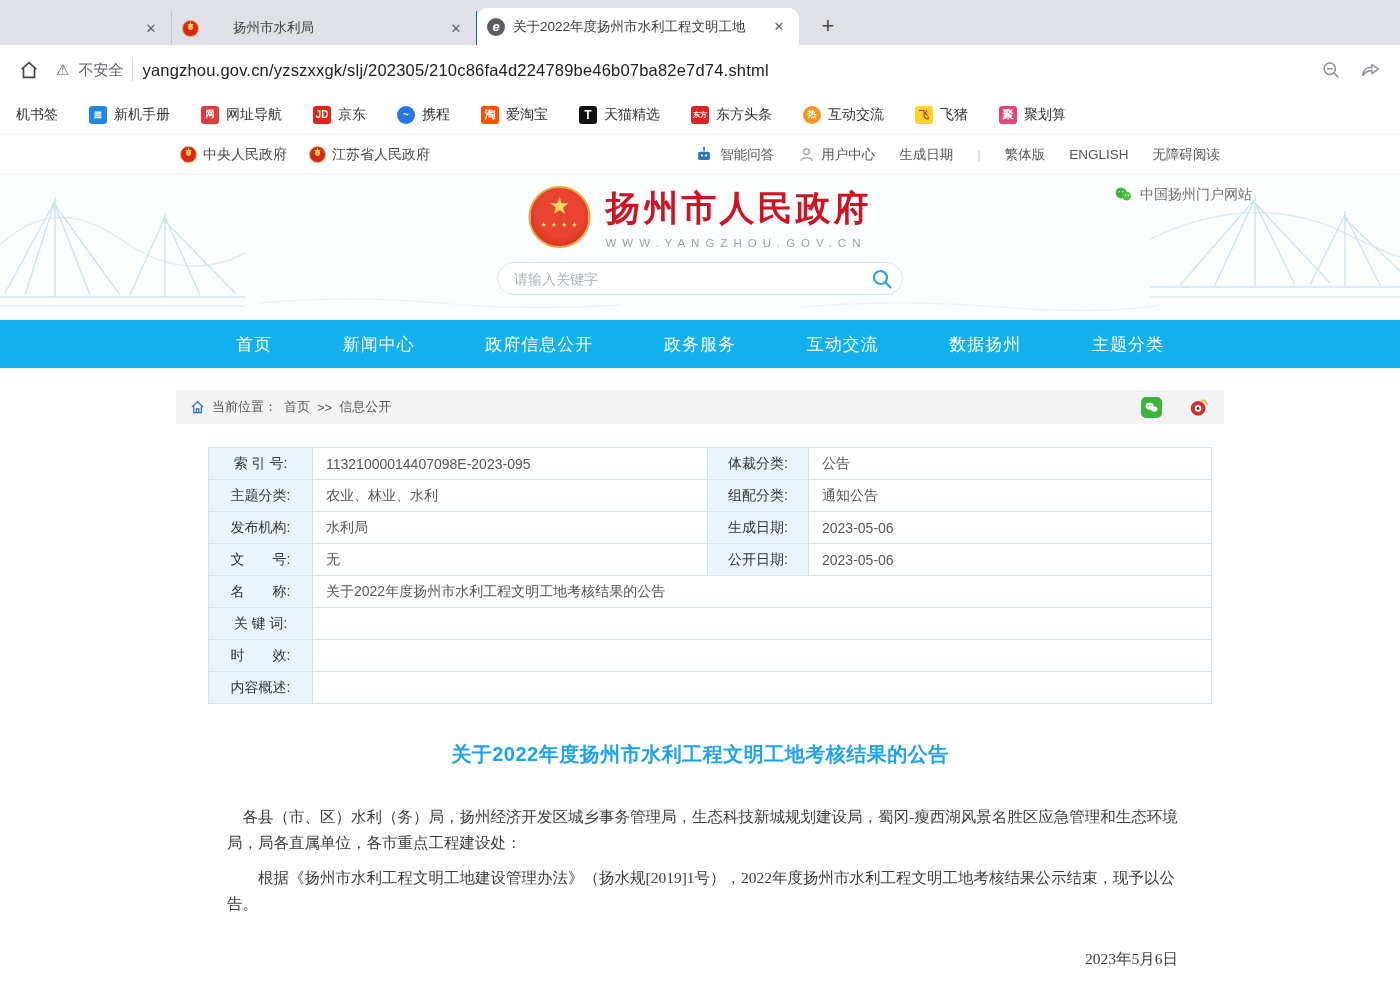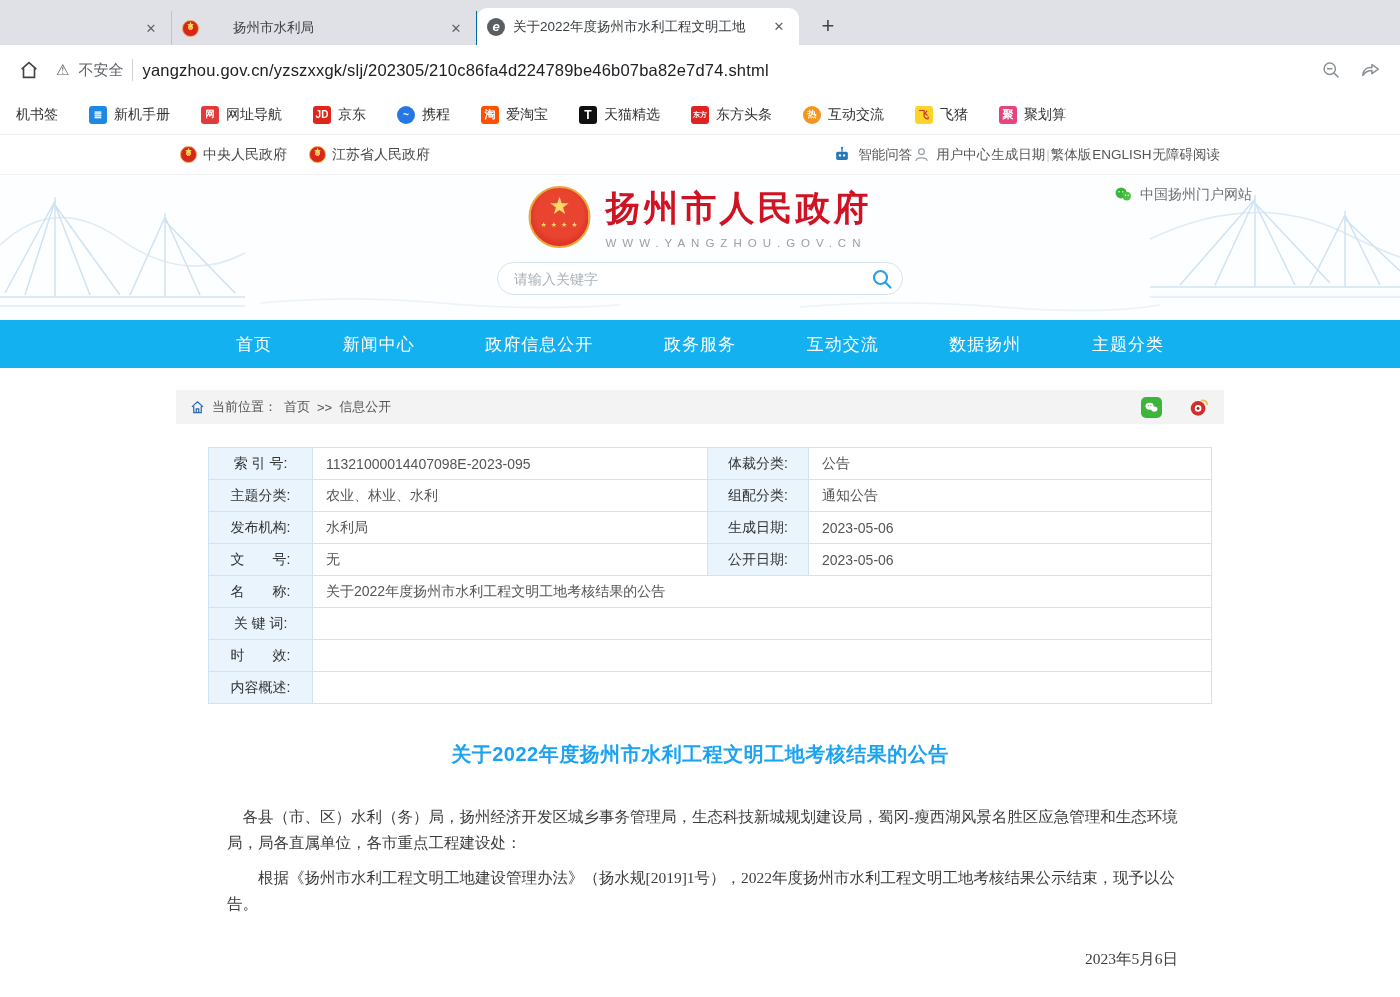--- a/index.html
+++ b/index.html
@@ -52,21 +52,21 @@
   .bmi-east { background:#e02222; font-size:7px; }
   .bmi-game { background:#f7941d; border-radius:50%; font-size:9px; }
   .bmi-pig { background:#ffd429; color:#c0392b; font-size:10px; }
   .bmi-ju { background:#e5447e; font-size:11px; }
 
   
   .govbar { height:40px; background:#fff; border-bottom:1px solid #f1f1f1; }
   .govbar-in { width:1040px; margin:0 auto; height:100%; display:flex;
     align-items:center; gap:22px; font-size:14px; color:#4a4a4a; }
   .govlink { display:flex; align-items:center; gap:6px; }
-  .gov-right { margin-left:auto; display:flex; align-items:center; gap:1px;
+  .gov-right { margin-left:auto; display:flex; align-items:center; gap:24px;
     font-size:13.5px; color:#555; }
   .gov-right .sep { color:#ccc; }
 
   
   .banner { height:145px; position:relative; background:#fcfeff; overflow:hidden; }
   .banner svg.art { position:absolute; inset:0; }
   .logo-block { position:absolute; left:50%; transform:translateX(-50%); top:10px;
     display:flex; align-items:center; gap:15px; }
   .emblem-lg { width:62px; height:62px; border-radius:50%;
     background:radial-gradient(circle at 50% 45%, #e8442f 0 55%, #c8191e 100%);

